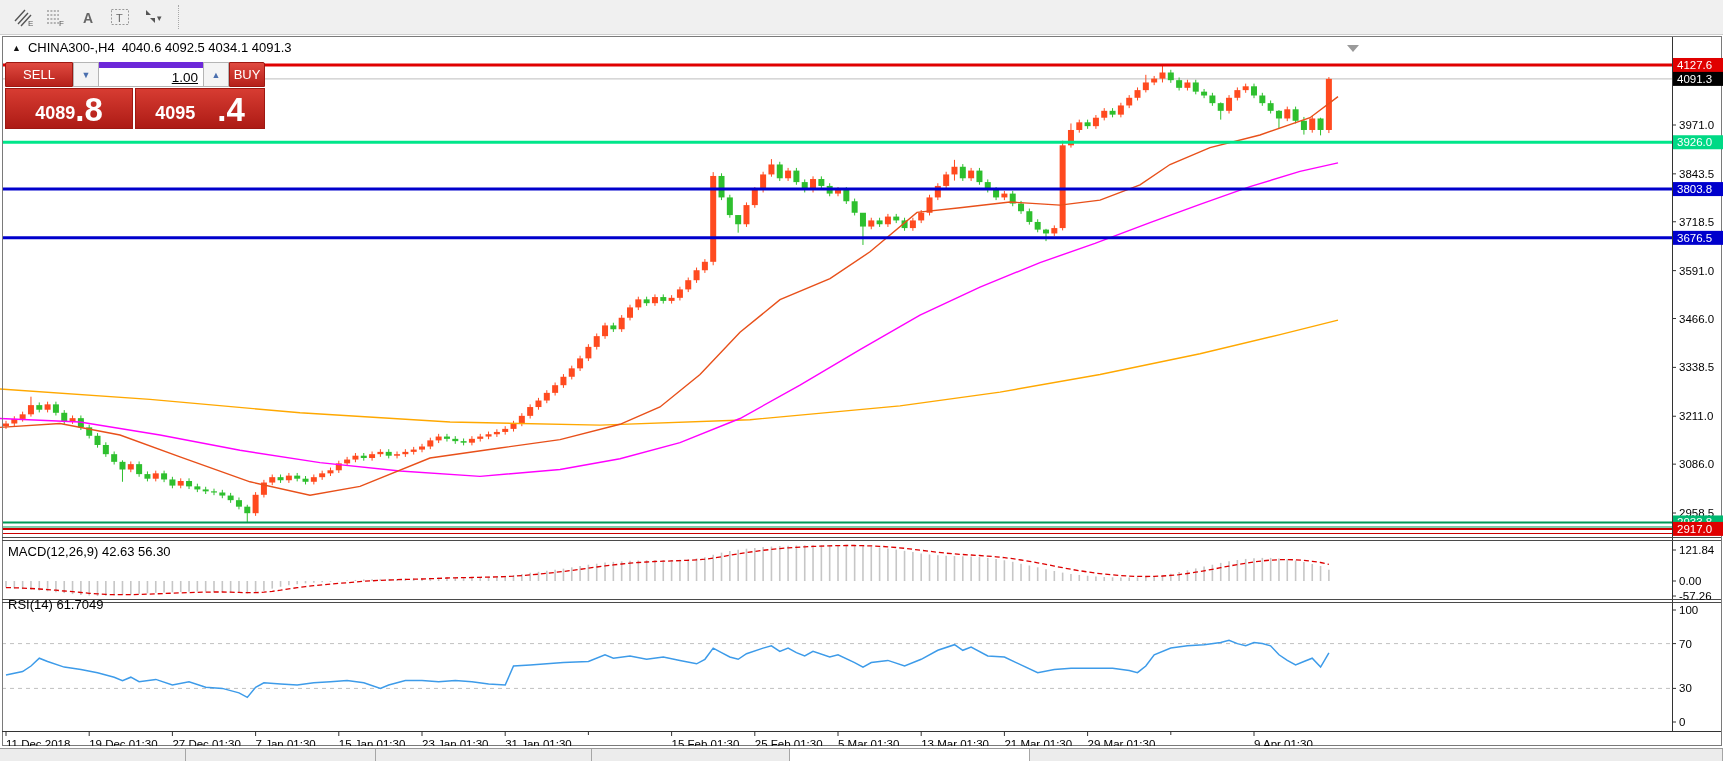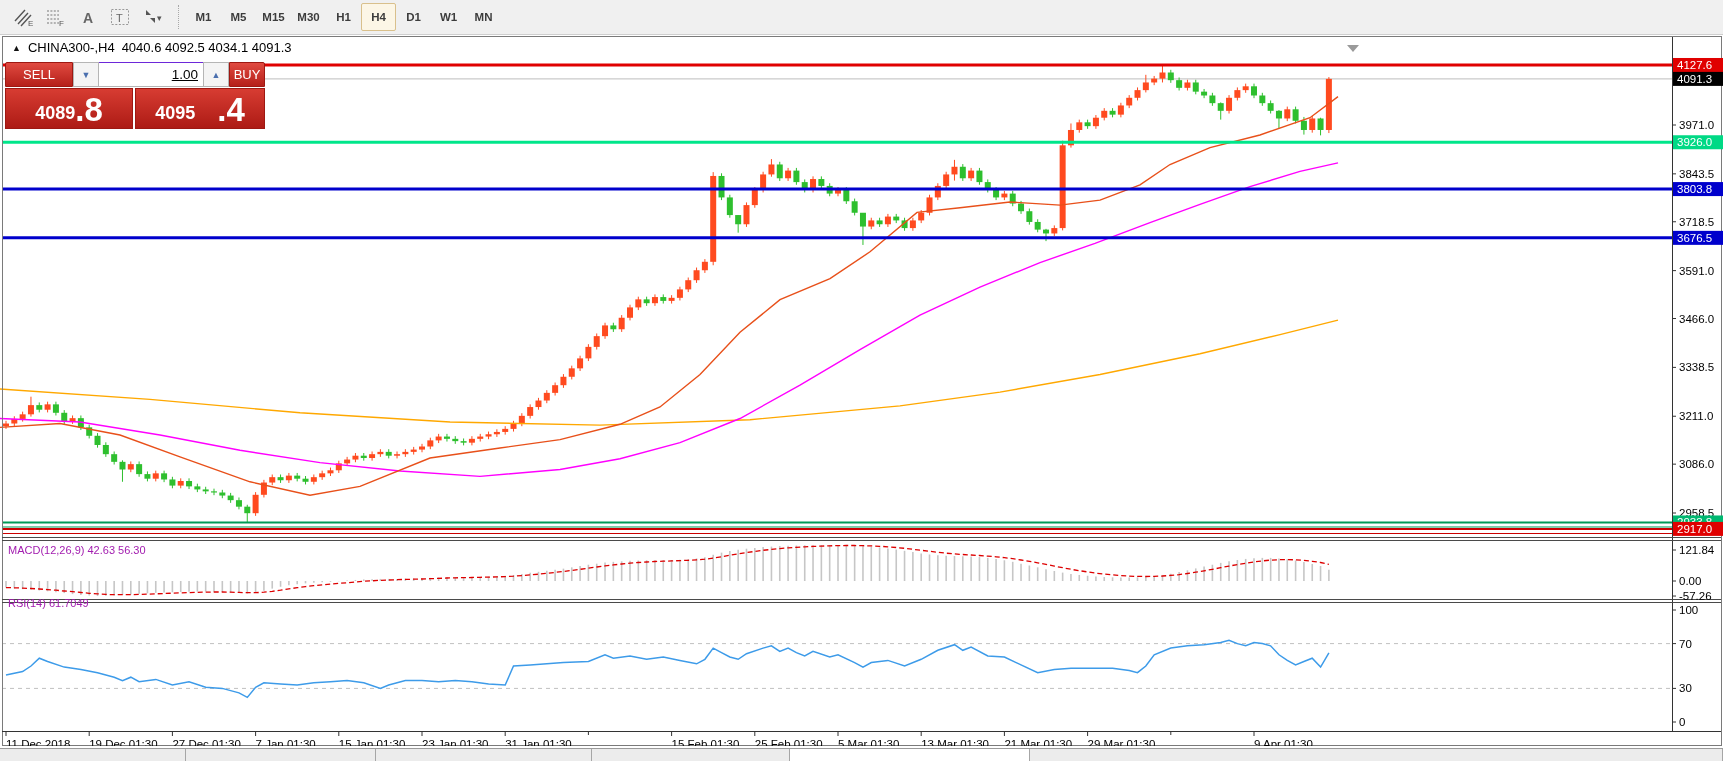--- a/index.html
+++ b/index.html
@@ -15,28 +15,28 @@
   #plot{position:absolute;left:0;top:0;}
   #title-row{position:absolute;left:12px;top:4px;font-size:13px;color:#000;display:flex;align-items:center;gap:7px;z-index:5;}
   #title-row .tri{font-size:9px;color:#111;}
   
   #oneclick{position:absolute;left:5px;top:26px;width:260px;z-index:6;font-family:"Liberation Sans",sans-serif;}
   #oc-row1{display:flex;height:25px;}
   .oc-btn{background:linear-gradient(#e04a40,#b5201a);color:#fff;font-size:13px;display:flex;align-items:center;justify-content:center;cursor:pointer;border:1px solid #9e1812;}
   #oc-sell{width:66px;border-radius:2px 0 0 0;}
   #oc-buy{flex:1;border-radius:0 2px 0 0;}
   .spin{width:24px;background:#f4f4f4;border:1px solid #b5b5b5;display:flex;align-items:center;justify-content:center;color:#4a6fae;font-size:9px;cursor:pointer;}
-  #oc-vol{width:94px;border-top:1px solid #6d28d9;border-bottom:1px solid #b5b5b5;font-size:13.5px;text-align:right;padding:0 5px;outline:none;border-left:none;border-right:none;text-decoration:underline;}
+  #oc-vol{width:94px;border-top:6px solid #6d28d9;border-bottom:1px solid #b5b5b5;font-size:13.5px;text-align:right;padding:0 5px;outline:none;border-left:none;border-right:none;text-decoration:underline;}
   #oc-row2{display:flex;height:41px;margin-top:1px;text-align:right;}
   .oc-price{background:linear-gradient(#d73c32,#ad1b15);color:#fff;display:flex;align-items:flex-end;justify-content:center;cursor:pointer;border:1px solid #9e1812;padding-bottom:2px;}
   .oc-price .small{font-size:18px;font-weight:bold;line-height:26px;}
   .oc-price .big{font-size:33px;font-weight:bold;line-height:33px;}
   #oc-price-sell{width:126px;margin-right:2px;}
   #oc-price-buy{flex:1;gap:22px;}
-  .ind-label{position:absolute;font-size:11px;color:#a21caf;z-index:4;}
+  .ind-label{position:absolute;font-size:13px;color:#000000;z-index:4;}
   
   #bottomstrip{position:absolute;left:0;top:748px;width:1723px;height:13px;background:#ececec;border-top:1px solid #9a9a9a;display:flex;}
   .bseg{height:100%;border-right:1px solid #a6a6a6;box-sizing:border-box;}
   .bseg.active{background:#ffffff;}
 </style>
 </head>
 <body>
 
 <div id="stage">
 
@@ -67,31 +67,20 @@
         </div>
         <div class="toolbtn">
           <svg width="22" height="20">
             <path d="M5 3 L10 8 L5 8 Z" fill="#555"></path>
             <path d="M9 11 L14 16 L14 11 Z" fill="#555"></path>
             <text x="16" y="14" font-size="9" fill="#555">▾</text>
           </svg>
         </div>
       </div>
     <div class="tb-sep"></div>
-    <div id="tf-buttons" style="display:flex;align-items:center;">
-        <div class="tf-btn">M1</div>
-        <div class="tf-btn">M5</div>
-        <div class="tf-btn">M15</div>
-        <div class="tf-btn">M30</div>
-        <div class="tf-btn">H1</div>
-        <div class="tf-btn active">H4</div>
-        <div class="tf-btn">D1</div>
-        <div class="tf-btn">W1</div>
-        <div class="tf-btn">MN</div>
-      </div>
   </div>
 
   <div id="chartwin">
     <svg id="plot" width="1723" height="710">
         <line x1="2" y1="42.89985185185179" x2="1672" y2="42.89985185185179" stroke="#bdbdbd" stroke-width="1"></line>
         <line x1="6" y1="545" x2="6" y2="551.5675" stroke="#c6c6c6" stroke-width="1.6"></line>
         <line x1="14.32" y1="545" x2="14.32" y2="552.3556" stroke="#c6c6c6" stroke-width="1.6"></line>
         <line x1="22.64" y1="545" x2="22.64" y2="553.1437" stroke="#c6c6c6" stroke-width="1.6"></line>
         <line x1="30.96" y1="545" x2="30.96" y2="553.6691" stroke="#c6c6c6" stroke-width="1.6"></line>
         <line x1="39.28" y1="545" x2="39.28" y2="554.4572000000001" stroke="#c6c6c6" stroke-width="1.6"></line>

